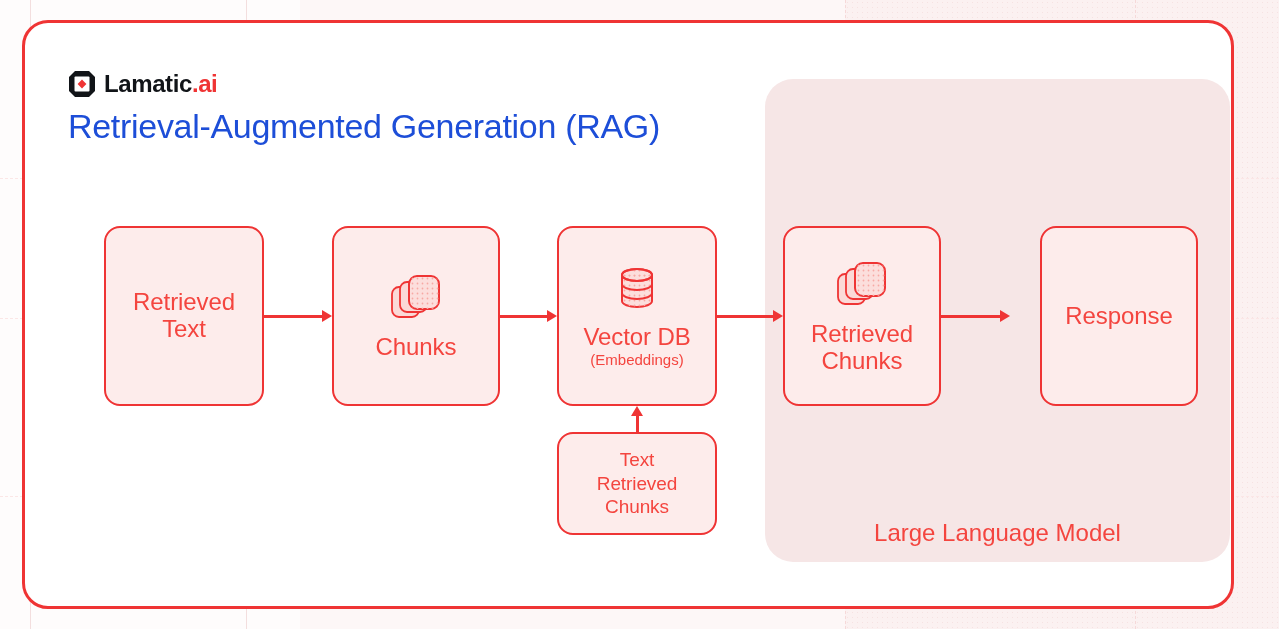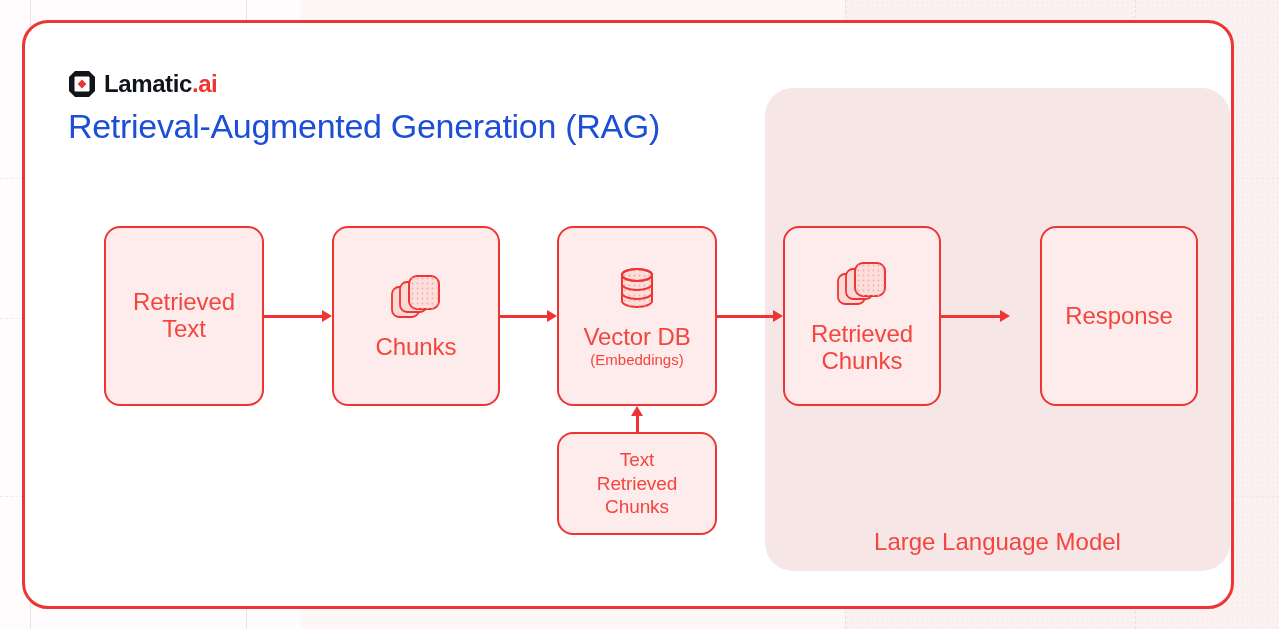--- a/index.html
+++ b/index.html
@@ -48,21 +48,21 @@
   }
   .logo-text .dot{color:#ef3434;}
   #page-title{
     position:absolute;left:43px;top:84px;
     font-size:34px;color:#1d4ed8;letter-spacing:-.3px;white-space:nowrap;
   }
 
   
   #llm-group{
     position:absolute;left:740px;top:56px;width:465px;height:483px;
-    background:#f6e6e6;border-radius:28px;margin-top:9px;
+    background:#f6e6e6;border-radius:28px;
   }
   #llm-label{
     position:absolute;left:0;right:0;top:440px;text-align:center;
     font-size:24px;color:#f4453f;
   }
 
   
   .node{
     position:absolute;box-sizing:border-box;
     background:#fdeceb;border:2.5px solid #ef3434;border-radius:16px;

